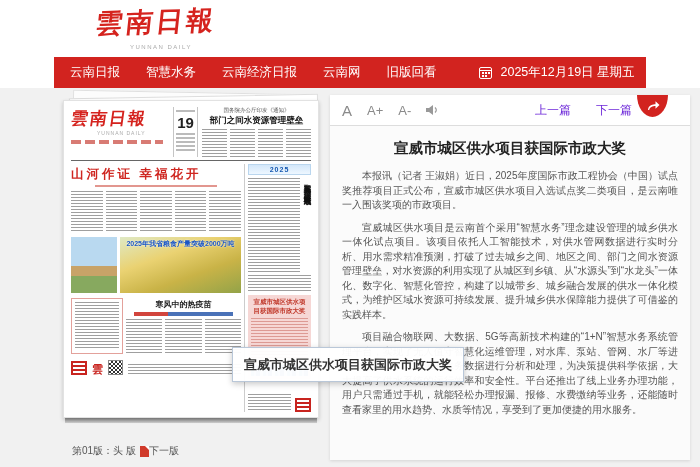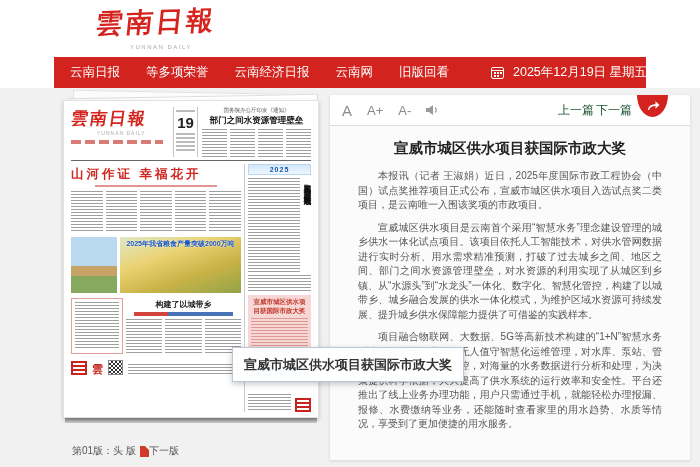--- a/index.html
+++ b/index.html
@@ -85,45 +85,45 @@
   .pdf{display:inline-block;width:9px;height:11px;background:#d03a2b;position:relative;}
   .pdf:before{content:"";position:absolute;right:0;top:0;border:2.5px solid #fff;border-left-color:transparent;border-bottom-color:transparent;}
   
   .reader{position:absolute;left:330px;top:95px;width:360px;height:365px;background:#fff;
           box-shadow:0 1px 3px rgba(0,0,0,.12);overflow:hidden;}
   .toolbar{height:30px;border-bottom:1px solid #ddd;display:flex;align-items:center;
            padding:0 12px;position:relative;background:#fff;}
   .fbtn{color:#8a8a8a;margin-right:15px;cursor:pointer;font-size:13px;}
   .fbtn.f0{font-size:15px;}
   .speaker{margin-right:10px;cursor:pointer;display:flex;align-items:center;}
-  .rd-nav{position:absolute;right:58px;display:flex;gap:2px;font-size:12px;color:#14532d;}
+  .rd-nav{position:absolute;right:58px;display:flex;gap:25px;font-size:12px;color:#6d28d9;}
   .rd-nav span{cursor:pointer;}
   .ret{position:absolute;right:22px;top:0;width:31px;height:22px;background:#d2231f;
        border-radius:0 0 50% 50%/0 0 100% 100%;display:flex;align-items:center;justify-content:center;cursor:pointer;}
   .article{background:#fbfbfb;padding:9px 12px 10px;height:335px;box-sizing:border-box;}
   .a-title{text-align:center;font-weight:bold;font-size:14.5px;color:#222;margin:4px 0 11px;}
-  .a-p{font-size:10px;color:#555;line-height:1.45;text-indent:2em;text-align:justify;margin:0 16px 8px;}
+  .a-p{font-size:10px;color:#555;line-height:1.45;text-indent:2em;text-align:justify;margin:0 0 8px;}
   
   .tooltip{position:absolute;left:232px;top:347px;width:222px;background:rgba(255,255,255,.96);
            border:1px solid #b9c7d8;box-shadow:0 2px 6px rgba(0,0,0,.22);padding:8px 4px 7px;
            text-align:center;font-size:13px;font-weight:bold;color:#333;z-index:10;}
 </style>
 </head>
 <body>
 
 <div class="page">
 
   <div class="top">
     <div class="logo">雲南日報</div>
     <div class="logo-sub">YUNNAN DAILY</div>
   </div>
 
   <div class="nav">
     <span>云南日报</span>
-    <span>等多项荣誉</span>
+    <span>智慧水务</span>
     <span>云南经济日报</span>
     <span>云南网</span>
     <span>旧版回看</span>
     <div class="nav-date">
       <span class="cal" style="display:flex;">
         <svg width="13" height="13" viewBox="0 0 13 13">
             <rect x="0.5" y="1.5" width="12" height="11" rx="1.5" fill="none" stroke="#fff"></rect>
             <line x1="0.5" y1="4.5" x2="12.5" y2="4.5" stroke="#fff"></line>
             <rect x="3" y="6" width="2" height="2" fill="#fff"></rect>
             <rect x="6" y="6" width="2" height="2" fill="#fff"></rect>
@@ -182,21 +182,21 @@
             <div class="photo-mtn"></div>
             <div class="photo-field">
               <div class="photo-title">2025年我省粮食产量突破2000万吨</div>
             </div>
           </div>
           <div class="mid-row">
             <div class="notice">
               <div class="tx" style="height:100%;"></div>
             </div>
             <div class="mid-main">
-              <div class="mid-head">构建了以城带乡</div>
+              <div class="mid-head">寒风中的热疫苗</div>
               <div class="mid-sub"></div>
               <div class="cols" style="height:36px;">
                 <div class="tx"></div>
                   <div class="tx"></div>
                   <div class="tx"></div>
               </div>
             </div>
           </div>
           <div class="icon-row">
             <div class="app-box">

